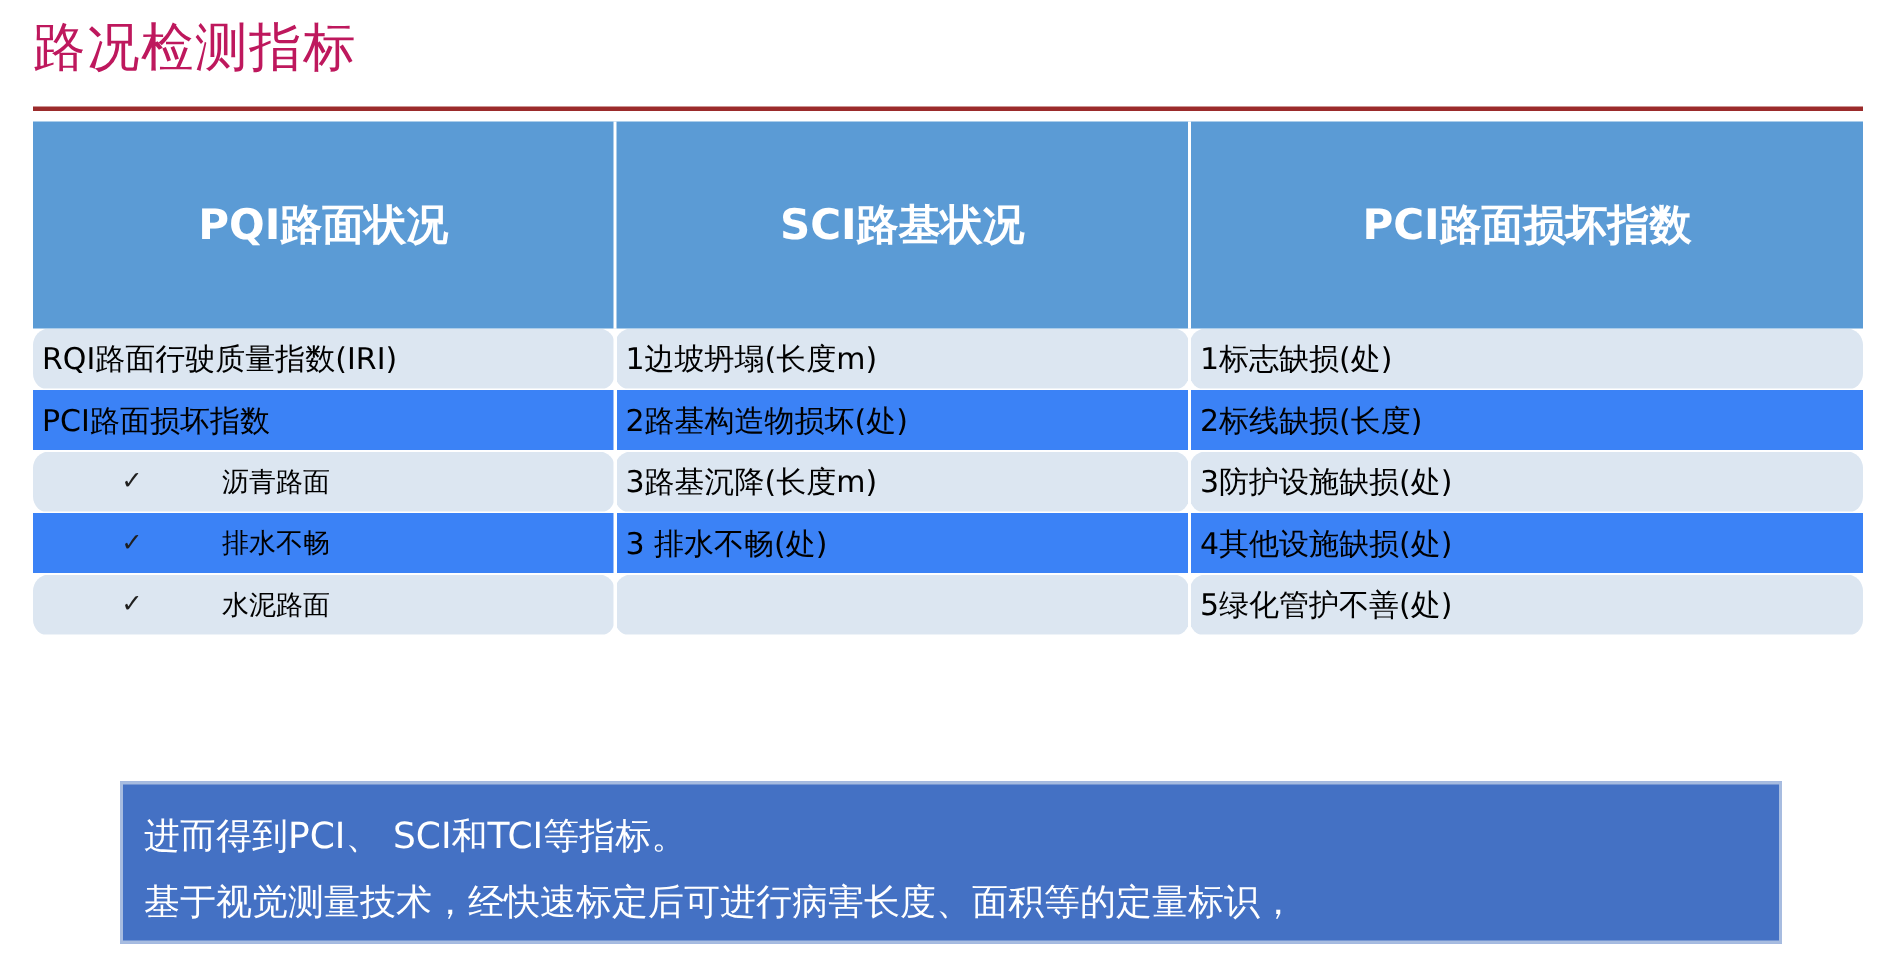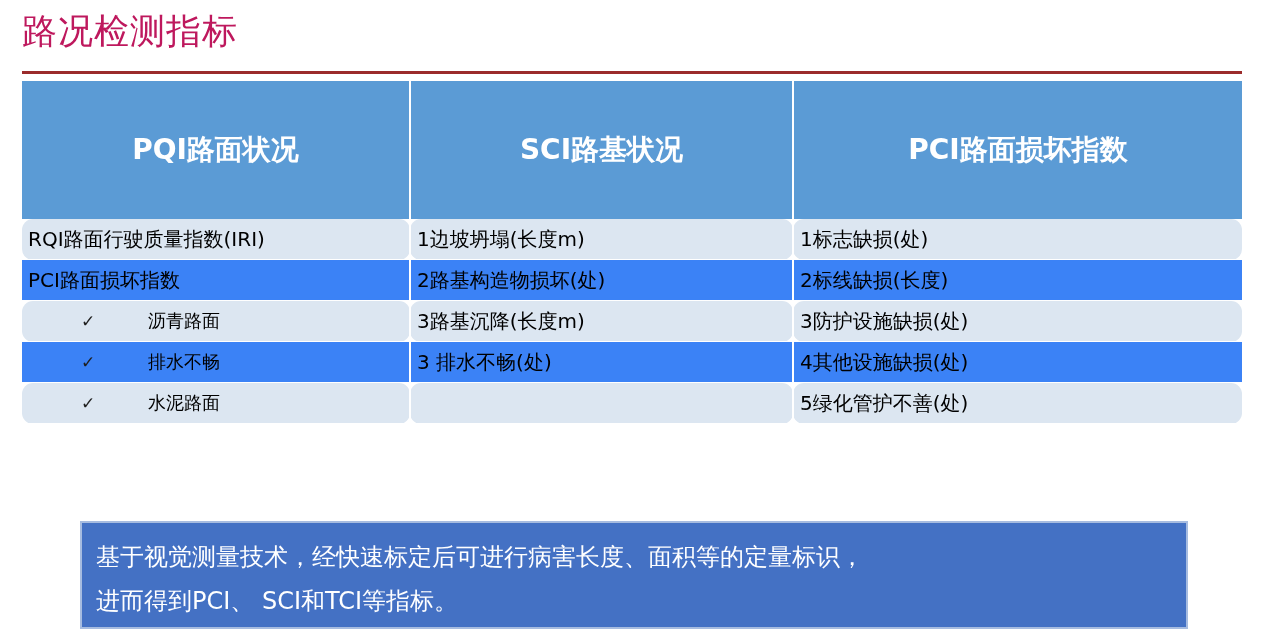--- a/index.html
+++ b/index.html
@@ -191,17 +191,17 @@
           </td>
           <td></td>
           <td class="last">5绿化管护不善(处)</td>
         </tr>
       </tbody>
     </table>
   </div>
 
 
   <div class="callout">
+    <span class="line">进而得到PCI、 SCI和TCI等指标。</span>
     <span class="line">基于视觉测量技术，经快速标定后可进行病害长度、面积等的定量标识，</span>
-    <span class="line">进而得到PCI、 SCI和TCI等指标。</span>
   </div>
 
 </div>
 
 </body></html>

